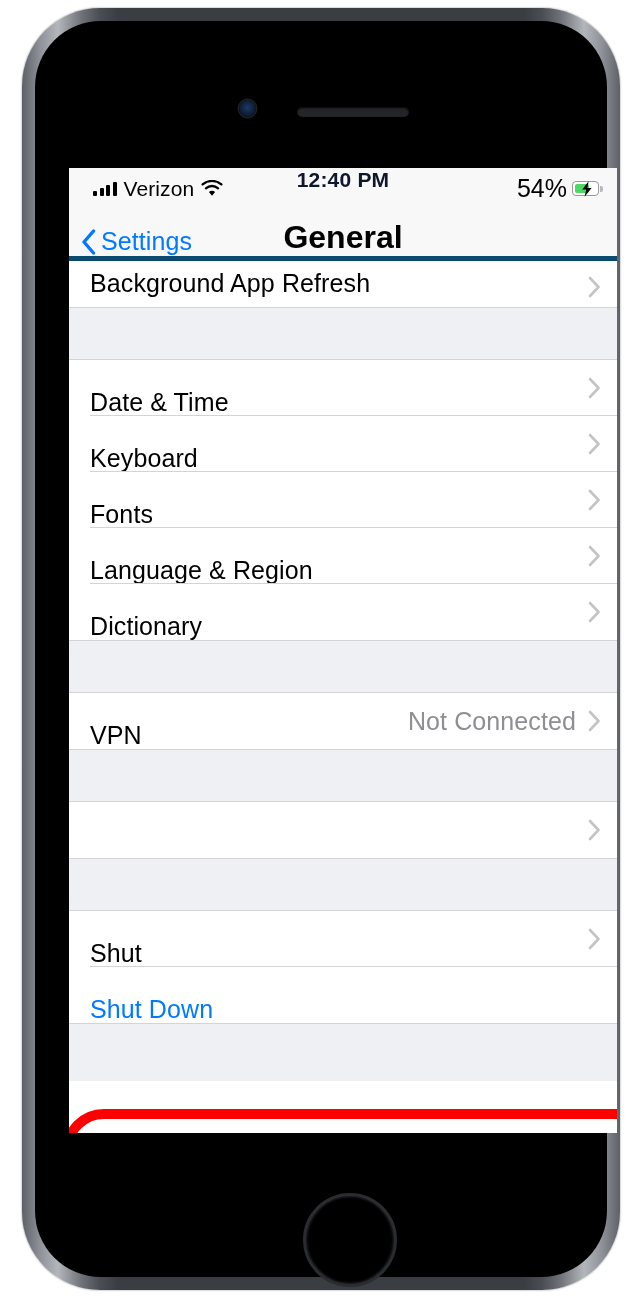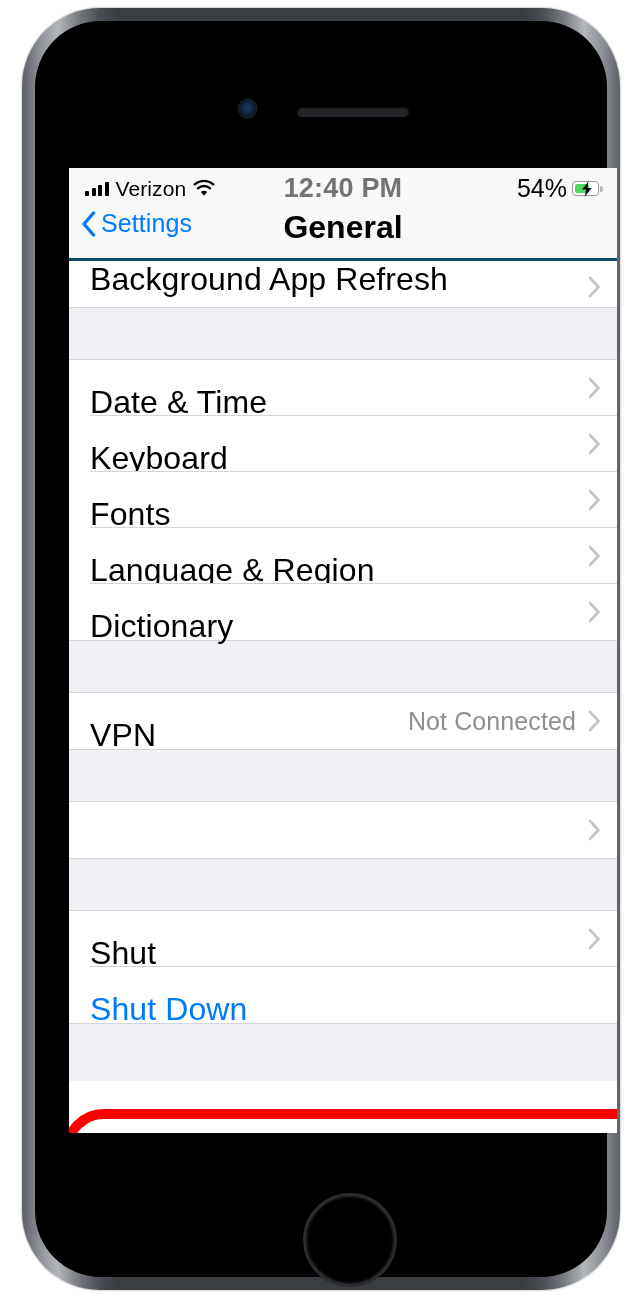--- a/index.html
+++ b/index.html
@@ -83,36 +83,35 @@
     height: 965px;
     background: #ffffff;
     overflow: hidden;
   }
 
   
   #status-bar {
     height: 41px;
     background: #f8f8f8;
     display: flex;
-    align-items: center;
-    padding: 0 14px 0 16px;
+    padding: 0 14px 0 24px;
     position: relative;
   }
   #status-left { display: flex; align-items: center; gap: 7px; }
   #signal-bars { display: flex; align-items: flex-end; gap: 2.5px; height: 14px; }
   #signal-bars i { display: block; width: 4px; background: #000; border-radius: 1px; }
   #signal-bars i:nth-child(1){ height: 5px; }
   #signal-bars i:nth-child(2){ height: 8px; }
   #signal-bars i:nth-child(3){ height: 11px; }
   #signal-bars i:nth-child(4){ height: 14px; }
   #carrier-name { font-size: 21px; color: #000; letter-spacing: .1px; }
   #wifi-icon { width: 22px; height: 17px; }
   #clock {
     position: absolute; left: 0; right: 0;
-    text-align: center; font-size: 27px; font-weight: bold; color: #737373;
+    text-align: center; font-size: 21px; font-weight: bold; color: #0f172a;
     letter-spacing: .2px; pointer-events: none;
   }
   #status-right {
     margin-left: auto; display: flex; align-items: center; gap: 5px;
   }
   #battery-pct { font-size: 25px; color: #000; }
   #battery-icon { position: relative; width: 31px; height: 15px; }
   #battery-body {
     position: absolute; left: 0; top: 0; width: 27px; height: 15px;
     border: 1.6px solid #9a9a9e; border-radius: 4px; background: #fff;
@@ -126,22 +125,22 @@
     width: 2.6px; height: 6px; background: #b9b9bd; border-radius: 0 2px 2px 0;
   }
   #battery-bolt {
     position: absolute; left: 8px; top: -0.5px; z-index: 3;
   }
 
   
   #nav-bar {
     height: 52px;
     background: #f8f8f8;
-    border-bottom: 3px solid #0c4a6e;
-    display: flex; align-items: flex-start;
+    border-bottom: 5px solid #0c4a6e;
+    display: flex; align-items: flex-end;
     position: relative;
     padding-left: 12px;
   }
   #back-button {
     display: flex; align-items: center; gap: 5px; cursor: pointer;
   }
   #back-chevron { width: 15px; height: 26px; }
   #back-label { font-size: 25px; color: #007aff; letter-spacing: .1px; }
   #nav-title {
     position: absolute; left: 0; right: 0; text-align: center;
@@ -158,21 +157,21 @@
 
   .row {
     position: relative;
     height: 56px;
     display: flex; align-items: center;
     padding: 0 16px 0 21px;
     background: #fff;
     cursor: pointer;
   }
   .row.partial { height: 46px; align-items: flex-end; padding-bottom: 9px; }
-  .row-label { font-size: 32px; color: #000; letter-spacing: .1px; margin-top: 28px; }
+  .row-label { font-size: 25px; color: #000; letter-spacing: .1px; margin-top: 28px; }
   .row-label.link { color: #007aff; }
   .row-value {
     margin-left: auto; font-size: 25px; color: #8e8e93;
     letter-spacing: .1px; padding-right: 12px;
   }
   .row-sep {
     position: absolute; left: 21px; right: 0; bottom: 0;
     height: 1px; background: #d4d4d8;
   }
   .chev { margin-left: auto; }

